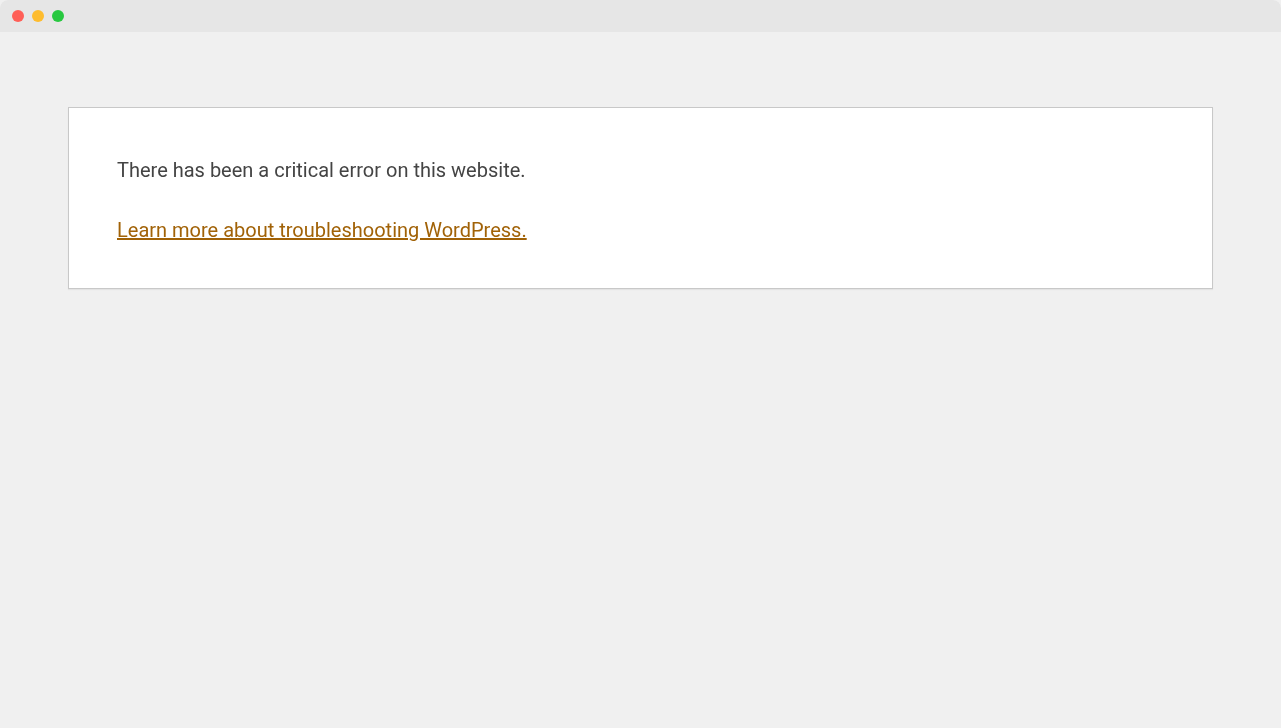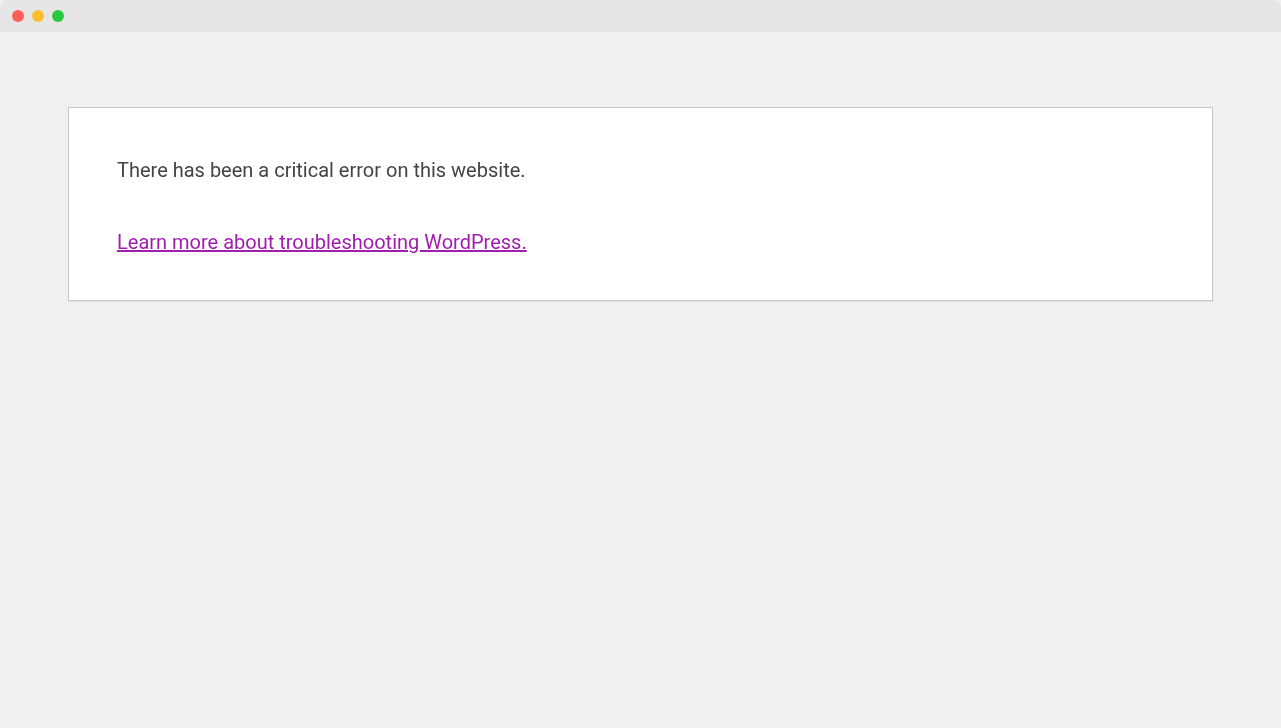--- a/index.html
+++ b/index.html
@@ -39,24 +39,24 @@
     .error-box {
       background: #ffffff;
       border: 1px solid #c8c8c8;
       box-shadow: 0 1px 1px rgba(0,0,0,0.05);
       padding: 48px 48px 44px 48px;
     }
     .error-message {
       color: #444444;
       font-size: 20px;
       line-height: 1.4;
-      margin-bottom: 44px;
+      margin-bottom: 32px;
     }
     .error-link {
-      color: #a21caf;
+      color: #a16207;
       font-size: 20px;
       text-decoration: underline;
       line-height: 1.4;
     }
   </style>
 </head>
 <body>
 
 <div class="titlebar">
   <div class="traffic-light red"></div>

